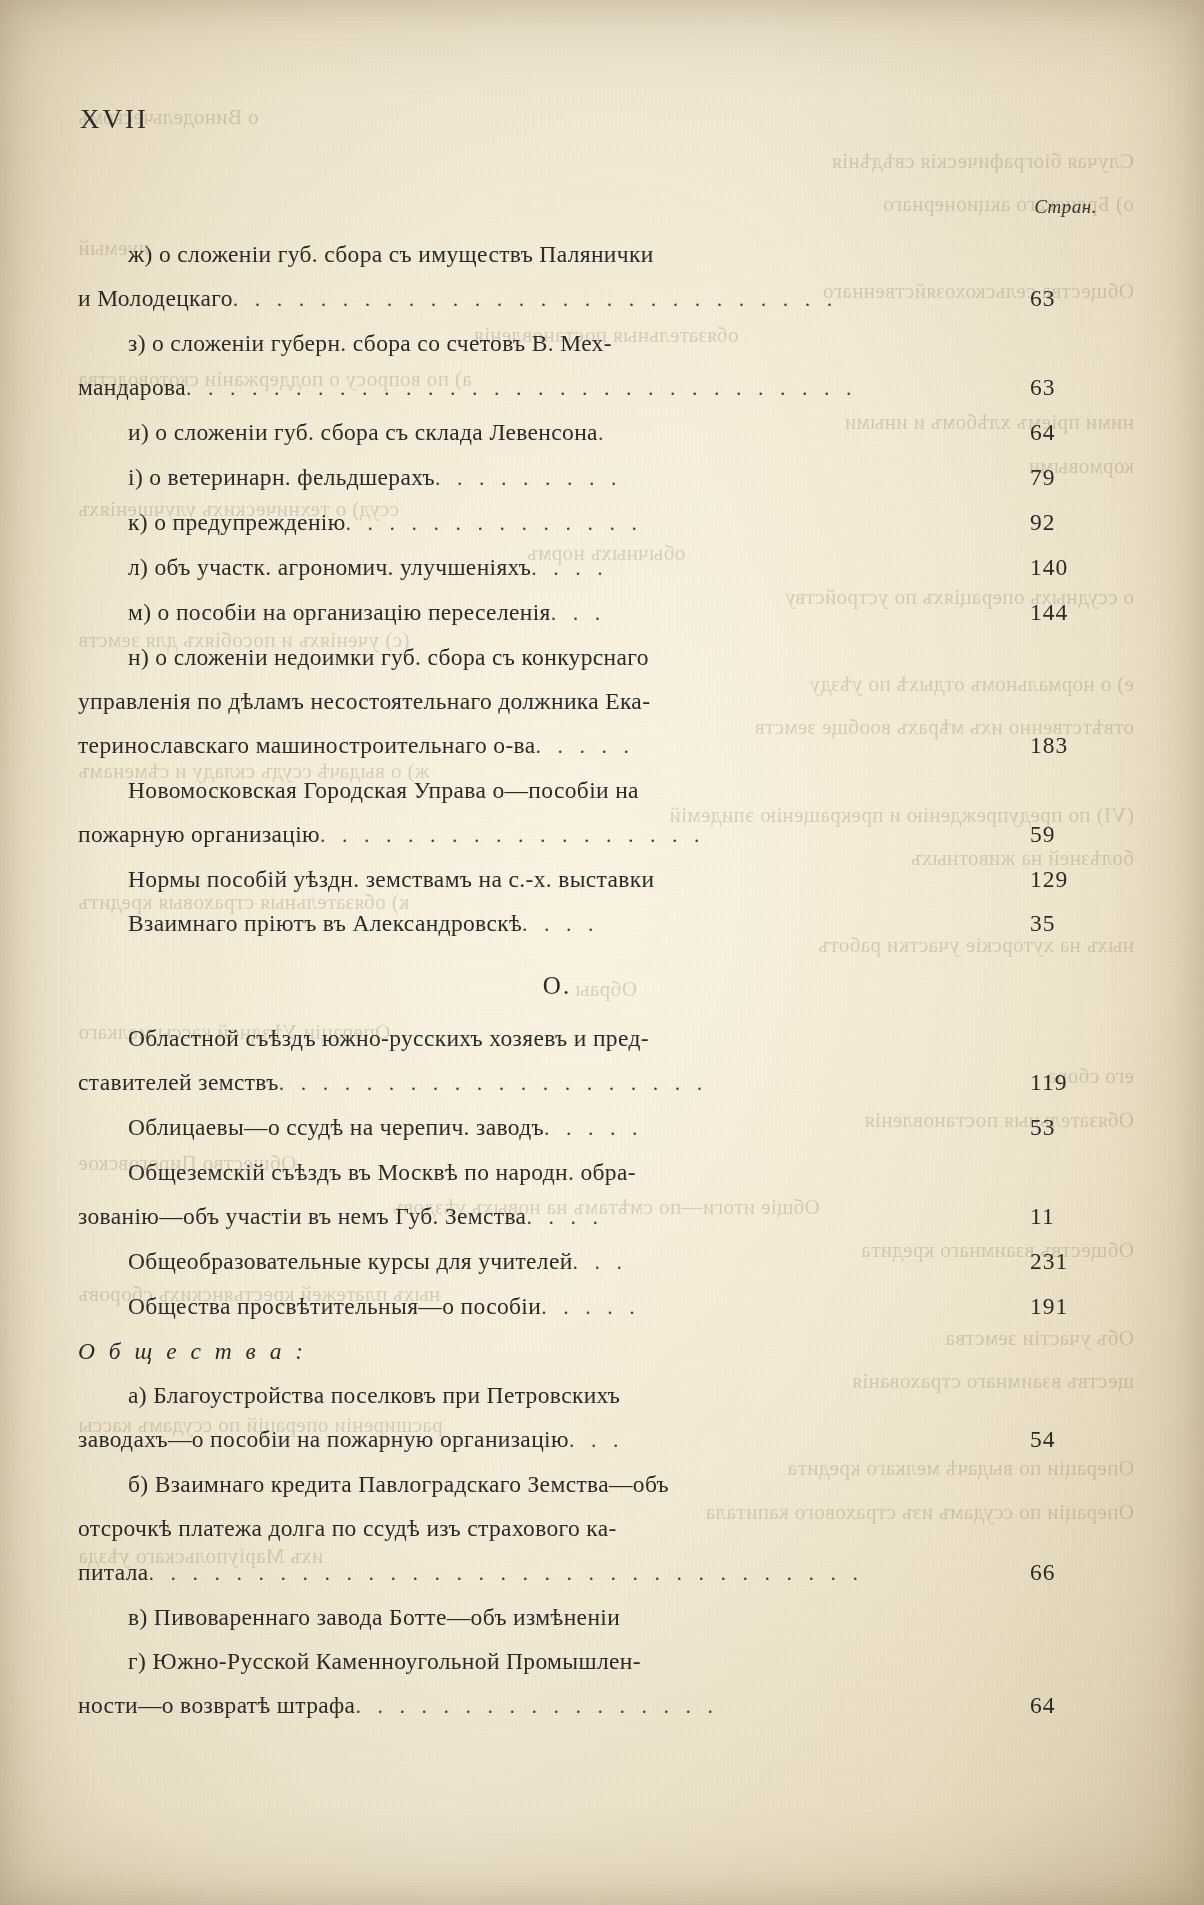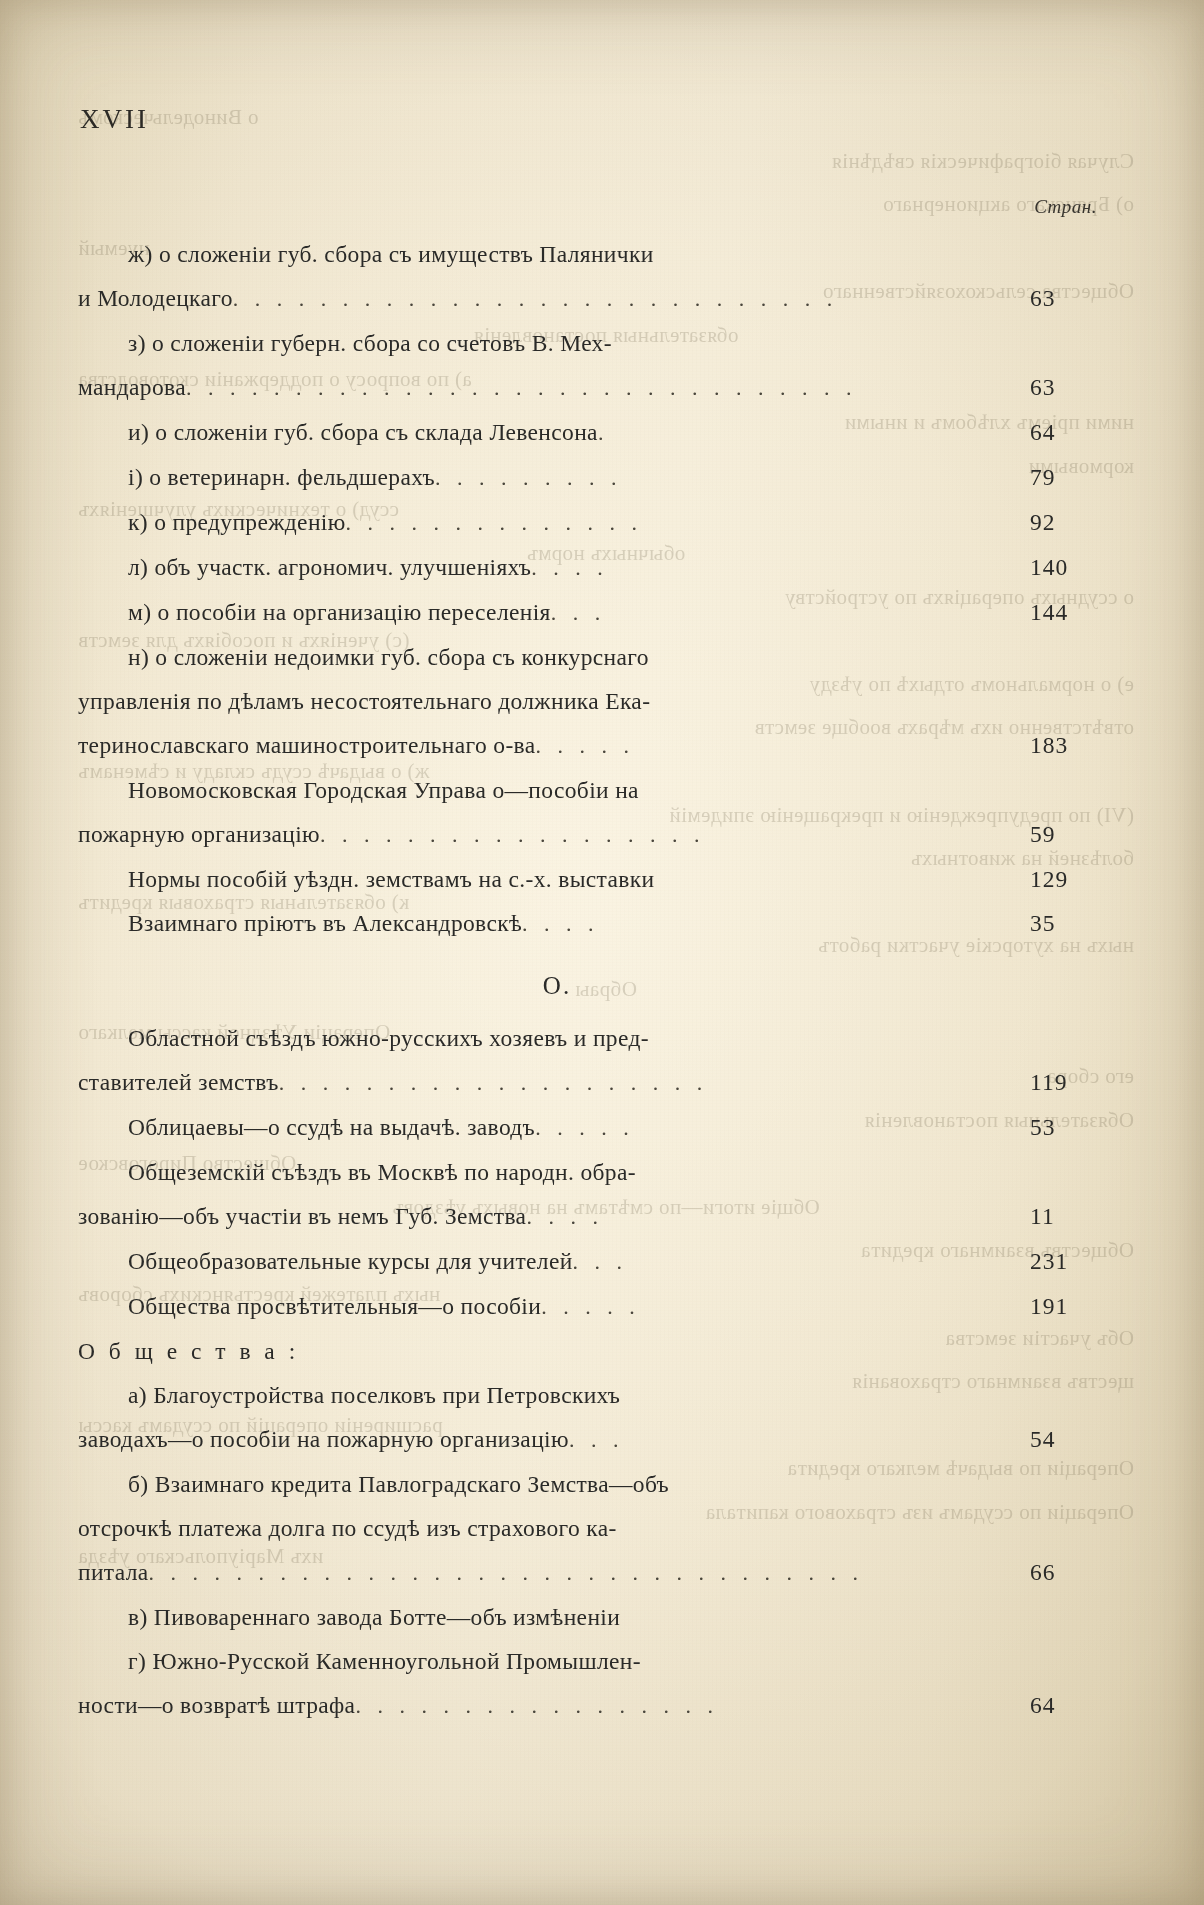--- a/index.html
+++ b/index.html
@@ -124,20 +124,21 @@
     font-size: 25px;
     line-height: 60px;
     letter-spacing: 2px;
     padding-right: 90px;
   }
 
   .subhead {
     font-size: 23.5px;
     line-height: 44px;
     letter-spacing: 4px;
+    font-style: italic;
   }
 
   .spacer { height: 10px; }
 </style>
 </head>
 <body>
 
 <div class="paper"></div>
 <div class="grain"></div>
 
@@ -203,21 +204,21 @@
         <div class="row indent"><span class="txt">Новомосковская Городская  Управа о—пособіи на</span></div>
         <div class="row hang"><span class="txt">пожарную организацію</span><span class="leaders">. . . . . . . . . . . . . . . . . .</span><span class="pg">59</span></div>
         <div class="row indent"><span class="txt">Нормы пособій уѣздн. земствамъ на с.-х. выставки</span><span class="pg">129</span></div>
         <div class="row indent"><span class="txt">Взаимнаго пріютъ въ Александровскѣ</span><span class="leaders"> . . . .</span><span class="pg">35</span></div>
       </div>
     <div class="spacer"></div>
     <div class="section-letter">О.</div>
     <div id="toc-group-2">
         <div class="row indent"><span class="txt">Областной съѣздъ южно-русскихъ хозяевъ и пред-</span></div>
         <div class="row hang"><span class="txt">ставителей земствъ</span><span class="leaders"> . . . . . . . . . . . . . . . . . . . .</span><span class="pg">119</span></div>
-        <div class="row indent"><span class="txt">Облицаевы—о ссудѣ на выдачѣ. заводъ</span><span class="leaders"> . . . . .</span><span class="pg">53</span></div>
+        <div class="row indent"><span class="txt">Облицаевы—о ссудѣ на черепич. заводъ</span><span class="leaders"> . . . . .</span><span class="pg">53</span></div>
         <div class="row indent"><span class="txt">Общеземскій съѣздъ въ Москвѣ по народн. обра-</span></div>
         <div class="row hang"><span class="txt">зованію—объ участіи въ немъ Губ. Земства</span><span class="leaders"> . . . .</span><span class="pg">11</span></div>
         <div class="row indent"><span class="txt">Общеобразовательные курсы для учителей</span><span class="leaders"> . . .</span><span class="pg">231</span></div>
         <div class="row indent"><span class="txt">Общества просвѣтительныя—о пособіи</span><span class="leaders"> . . . . .</span><span class="pg">191</span></div>
       </div>
     <div class="subhead">О б щ е с т в а :</div>
     <div id="toc-group-3">
         <div class="row indent"><span class="txt">а) Благоустройства поселковъ при Петровскихъ</span></div>
         <div class="row hang"><span class="txt">заводахъ—о пособіи на пожарную организацію</span><span class="leaders"> . . .</span><span class="pg">54</span></div>
         <div class="row indent"><span class="txt">б) Взаимнаго кредита Павлоградскаго Земства—объ</span></div>

